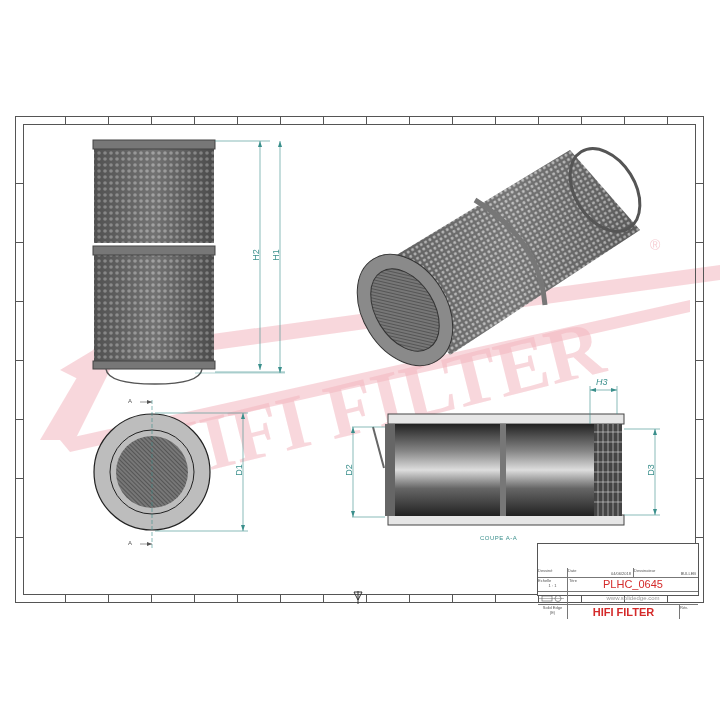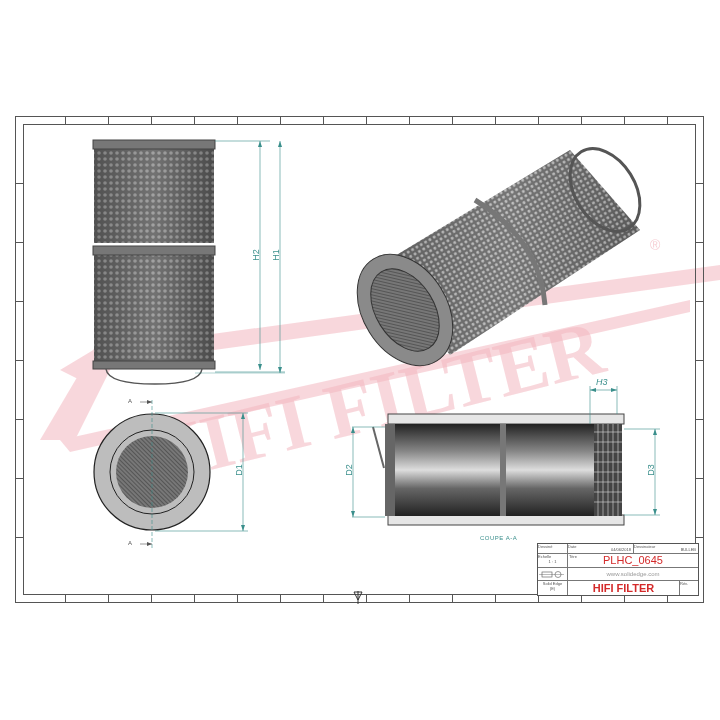--- a/index.html
+++ b/index.html
@@ -7,21 +7,21 @@
   .sheet{position:absolute;left:15px;top:116px;width:689px;height:487px;border:1px solid #555;box-sizing:border-box;}
   .inner{position:absolute;left:7px;top:7px;right:7px;bottom:7px;border:1px solid #555;}
   .zone-top,.zone-bot{position:absolute;left:7px;right:7px;height:7px;}
   .zone-top{top:0}.zone-bot{bottom:0}
   .zone-l,.zone-r{position:absolute;top:7px;bottom:7px;width:7px;}
   .zone-l{left:0}.zone-r{right:0}
   .tick-h{position:absolute;top:0;width:1px;height:7px;background:#555;}
   .tick-v{position:absolute;left:0;height:1px;width:7px;background:#555;}
   .wm{position:absolute;left:0;top:0;width:720px;height:720px;pointer-events:none;}
   .title-block{position:absolute;left:537px;top:543px;width:160px;height:51px;border:1px solid #555;background:#fff;font-size:4px;color:#555;}
-  .tb-cell{position:absolute;border-right:1px solid #777;border-bottom:1px solid #777;box-sizing:border-box;}
+  .tb-cell{position:absolute;border-right:1px solid #777;border-bottom:1px solid #777;box-sizing:border-box;margin-top:24px;}
   .dimtxt{position:absolute;font-size:9px;color:#3a8f8c;}
   .secttxt{position:absolute;font-size:6px;color:#3a8f8c;letter-spacing:0.5px;}
 </style>
 </head>
 <body>
 
 <svg class="wm" viewBox="0 0 720 720">
   <g opacity="0.55" fill="#f3b8c0">
     <polygon points="95,350 720,265 720,280 105,365"></polygon>
     <polygon points="60,440 690,300 690,312 70,452"></polygon>

